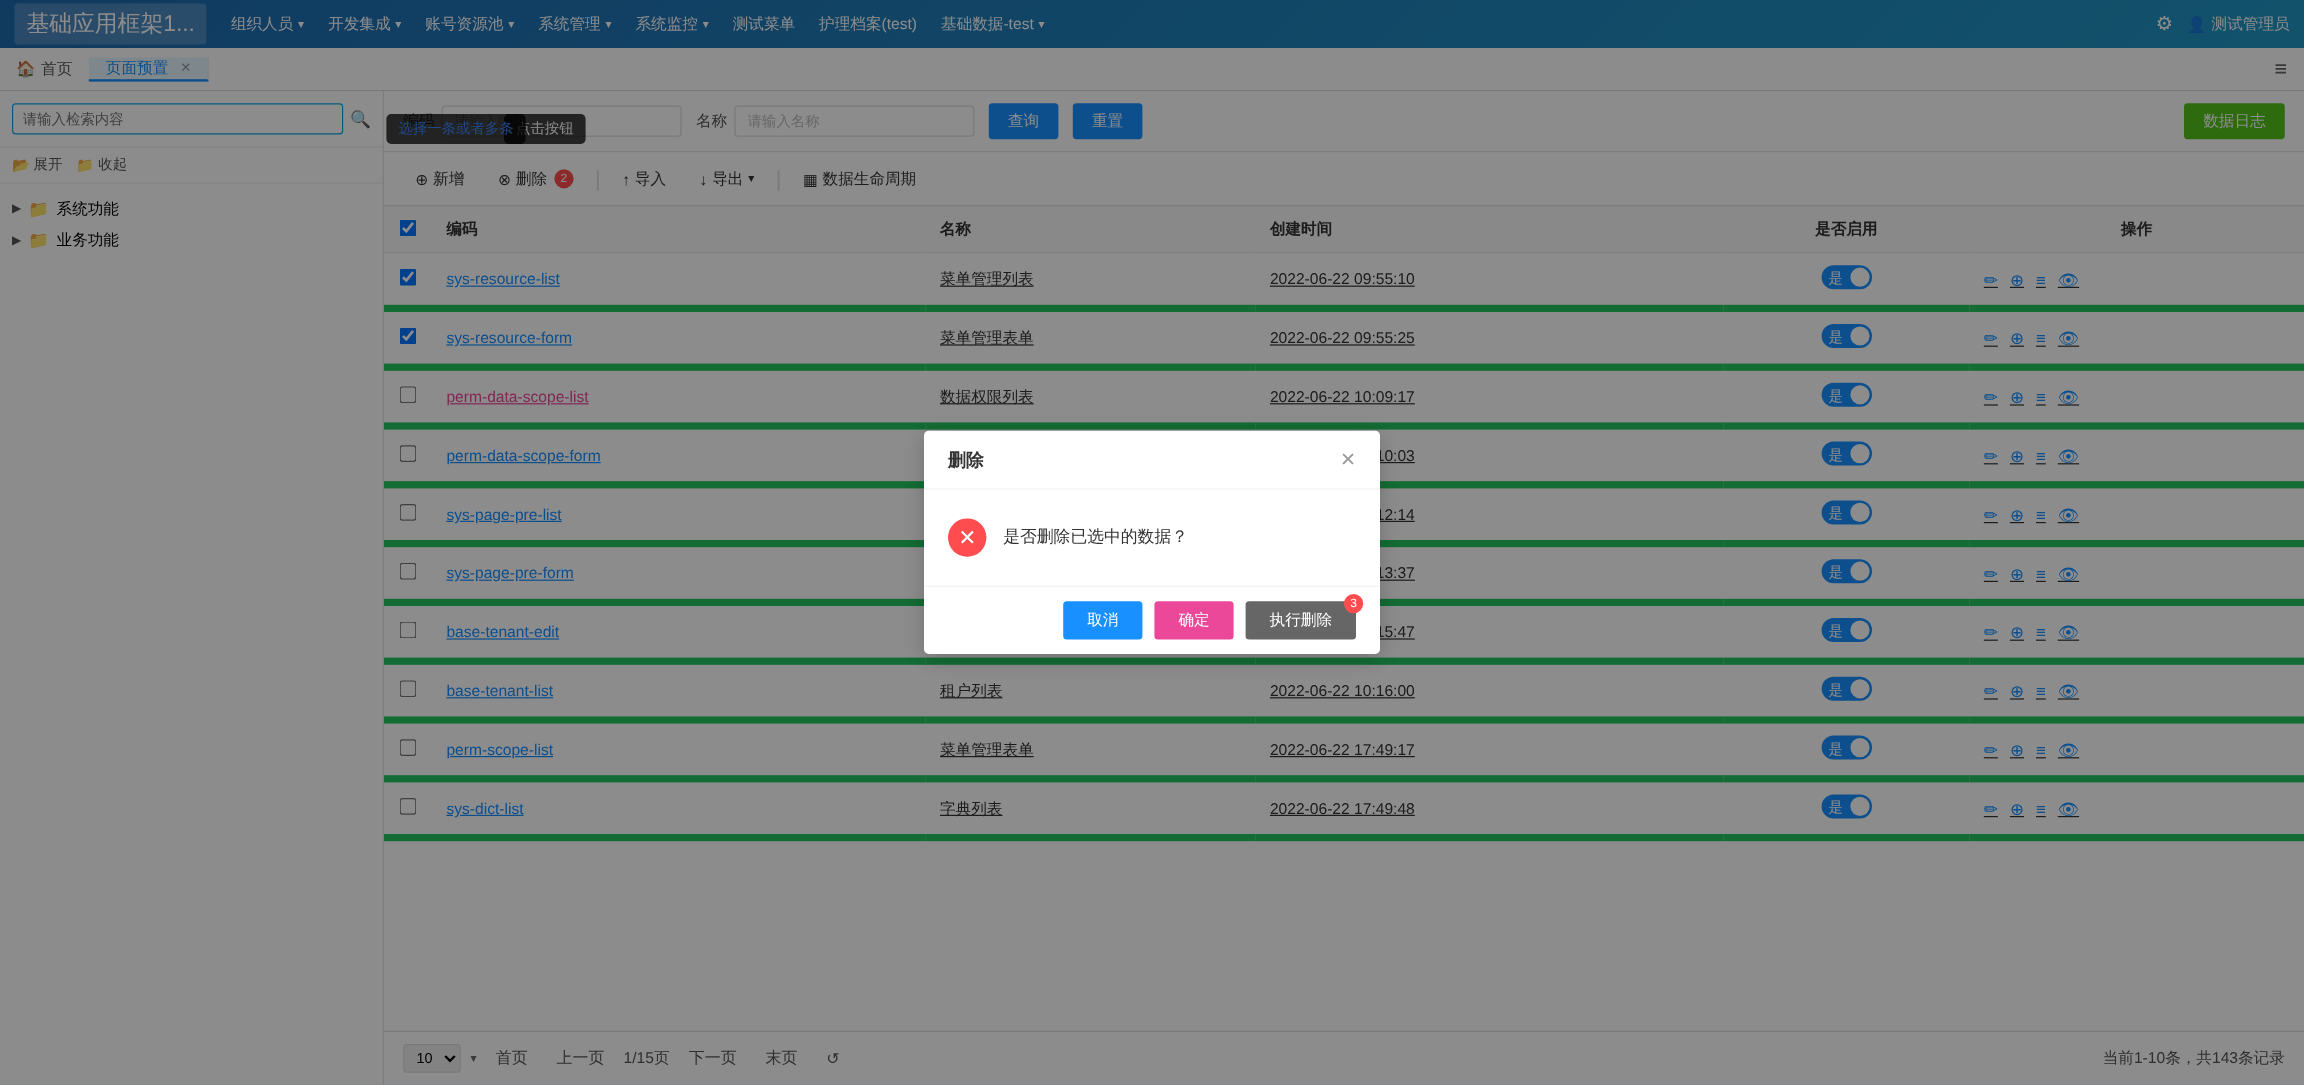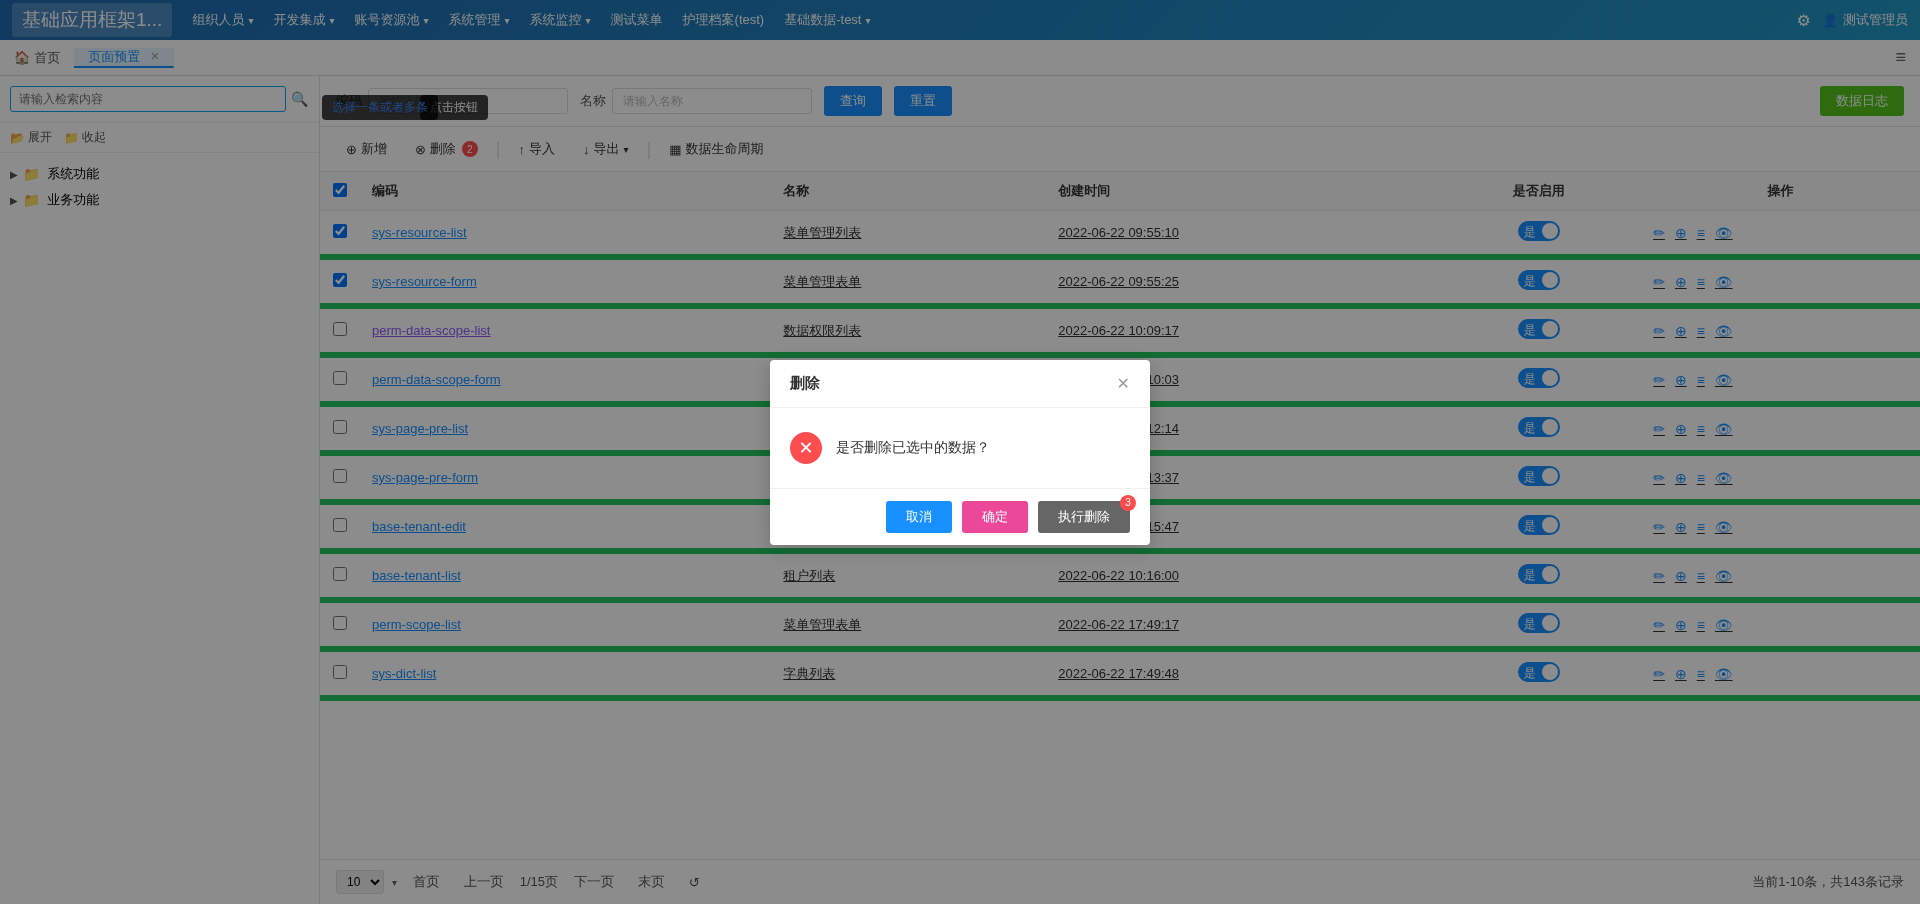--- a/index.html
+++ b/index.html
@@ -626,21 +626,21 @@
           <span class="action-icon">⊕</span>
           <span class="action-icon">≡</span>
           <span class="action-icon">👁</span>
         </div>
       </td>
     </tr>
             <tr>
       <td class="checkbox-cell">
         <input type="checkbox" style="">
       </td>
-      <td style="color:#8b5cf6;">perm-data-scope-list</td>
+      <td style="color:#ec4899;">perm-data-scope-list</td>
       <td>数据权限列表</td>
       <td>2022-06-22 10:09:17</td>
       <td class="center">
         <div class="toggle-switch">
           <div class="toggle-wrap">
             <div class="toggle"></div>
             <span class="toggle-label">是</span>
           </div>
         </div>
       </td>

